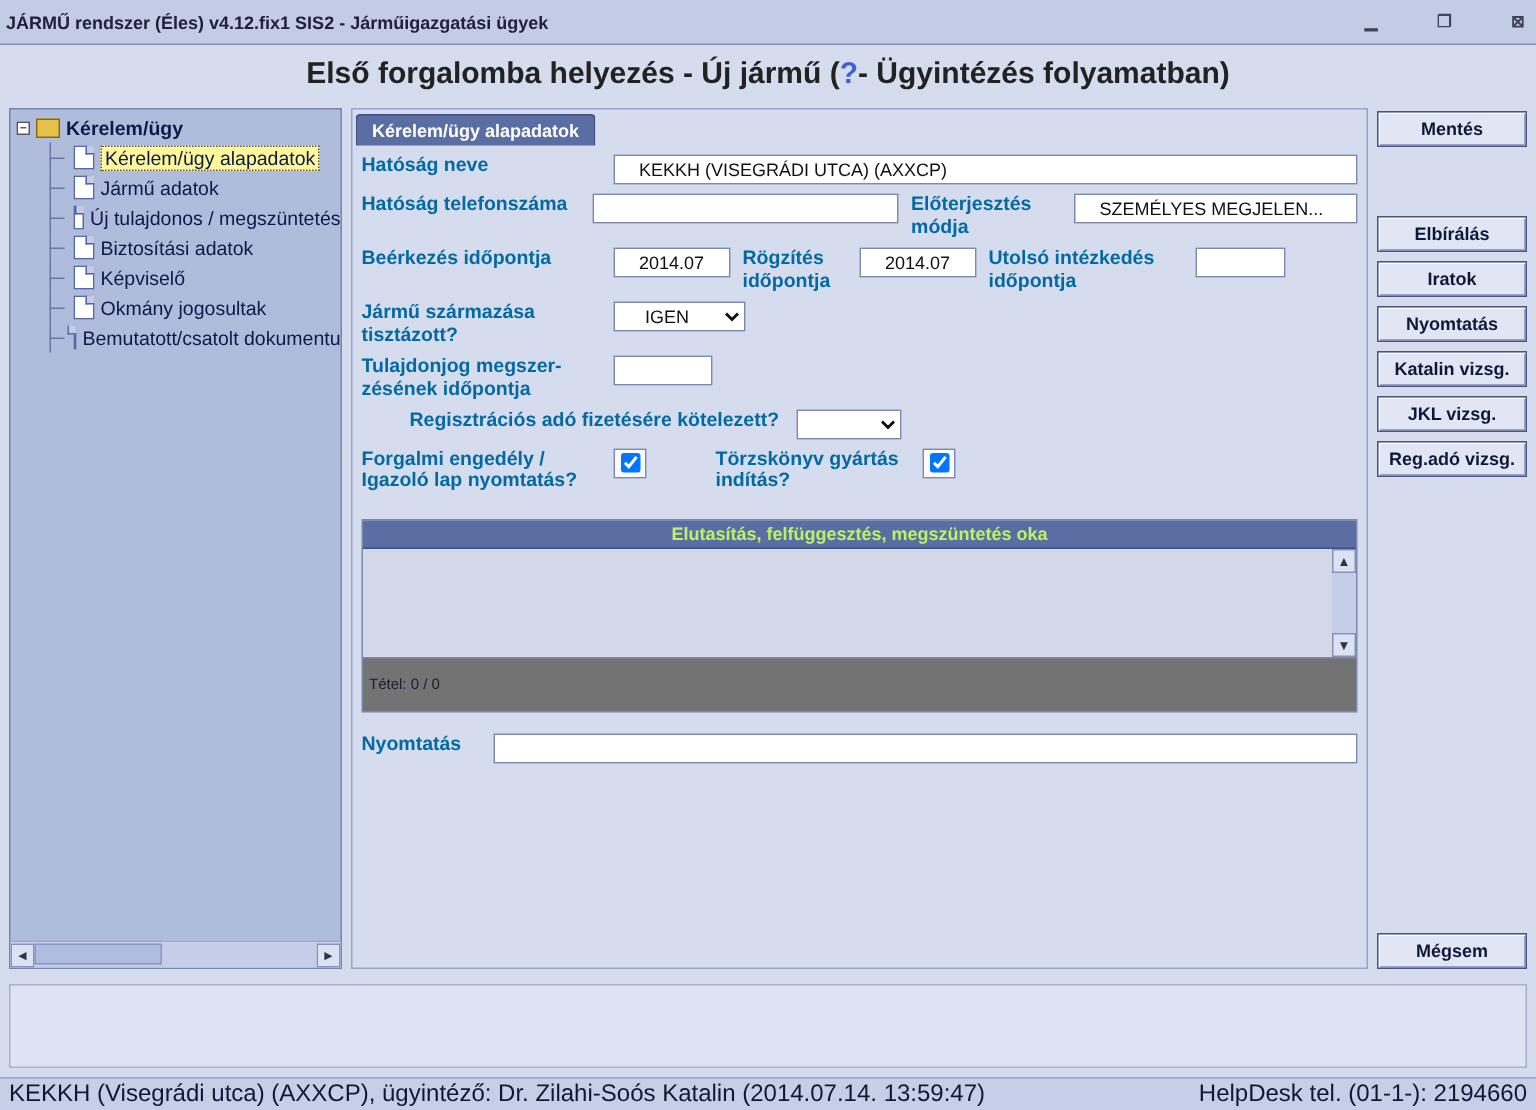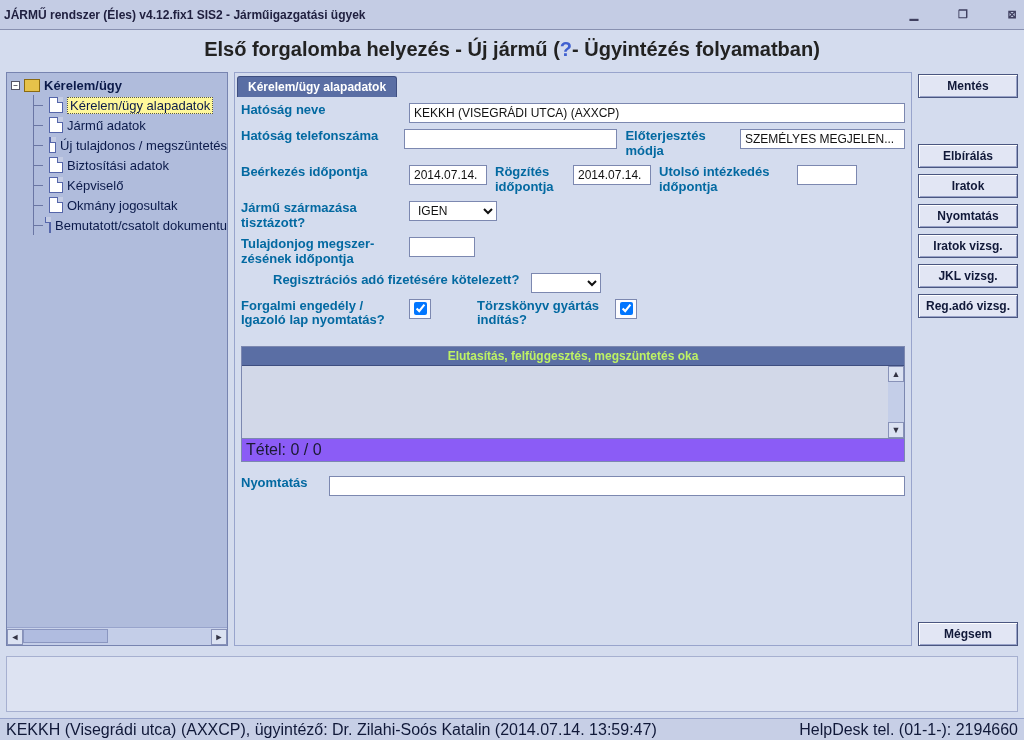--- a/index.html
+++ b/index.html
@@ -35,36 +35,36 @@
   .form-panel { flex:1; background:#d4dcee; border:1px solid #98a4cc; padding:2px; display:flex; flex-direction:column; min-width:0; }
   .tabbar { height:22px; display:flex; align-items:flex-end; }
   .tab { background:#5a6ea4; color:#fff; font-size:12px; font-weight:bold; padding:3px 10px; border:1px solid #3e4e80; border-bottom:none; border-radius:3px 3px 0 0; }
   .form-body { flex:1; padding:6px 4px; font-size:12px; color:#1a1a33; overflow:hidden; }
 
   .form-row { display:flex; align-items:flex-start; margin-bottom:6px; gap:8px; }
   .lbl { font-weight:bold; color:#0369a1; font-size:13px; line-height:1.15; }
   .w160 { width:160px; } .w70{width:70px;} .w110{width:110px;} .w130{width:130px;}
   .grow { flex:1; }
 
-  input[type=text], .ro-input, select { font-size:12px; padding:1px 4px; border:1px solid #7c88b0; background:#fff; height:20px; color:#111; }
+  input[type=text], .ro-input, select { font-size:12px; padding:1px 16px; border:1px solid #7c88b0; background:#fff; height:20px; color:#111; }
   .ro-input { background:#edeff7; }
   .date-input { width:78px; }
   select { height:20px; }
   .small-sel { width:88px; }
   .mid-sel { width:70px; }
   .cb-wrap { width:22px; height:20px; border:1px solid #7c88b0; background:#fcfcff; display:inline-flex; align-items:center; justify-content:center; }
   .cb-wrap input { transform:scale(1.0); }
 
   .table-box { margin-top:18px; border:1px solid #7c88b0; background:#cfd5e6; }
   .table-head { background:#5a6ea4; color:#bef264; font-weight:bold; text-align:center; padding:2px; font-size:12px; border-bottom:1px solid #3e4e80; position:relative; }
   .table-body { height:72px; background:#d2d8e8; position:relative; }
   .table-body .vscroll { position:absolute; right:0; top:0; bottom:0; width:16px; background:#c9d2ea; display:flex; flex-direction:column; }
   .table-body .vscroll .arrow { height:16px; background:#dbe2f2; border:1px solid #8892b8; font-size:9px; display:flex; align-items:center; justify-content:center; color:#334; }
   .table-body .vscroll .track { flex:1; background:#c4cee8; }
-  .table-foot { border-top:1px solid #7c88b0; background:#8b5cf6; padding:2px 4px; font-size:16px; }
+  .table-foot { border-top:1px solid #7c88b0; background:#737373; padding:12px 4px; font-size:10px; }
 
   .right-panel { width:100px; display:flex; flex-direction:column; gap:6px; padding-top:2px; }
   .right-panel .gap { flex:1; }
   .btn { background:#e2e6f4; border:1px solid #4a5680; height:24px; font-size:12px; font-weight:bold; color:#101838; cursor:pointer; display:flex; align-items:center; justify-content:center; box-shadow: inset 1px 1px 0 #fff, inset -1px -1px 0 #98a2c8; }
 
   .bottom-status { height:90px; display:flex; flex-direction:column; }
   .status-big { flex:1; margin:6px; background:#dde3f2; border:1px solid #a6b0d0; }
   .status-line { height:22px; background:#c7cfe6; border-top:1px solid #98a4cc; display:flex; align-items:center; padding:0 6px; font-size:16px; color:#101838; }
   .status-line .spacer { flex:1; }
 </style>
@@ -225,21 +225,21 @@
       <div class="btn">
           <span>Elbírálás</span>
         </div>
       <div class="btn">
           <span>Iratok</span>
         </div>
       <div class="btn">
           <span>Nyomtatás</span>
         </div>
       <div class="btn">
-          <span>Iratok vizsg.</span>
+          <span>Katalin vizsg.</span>
         </div>
       <div class="btn">
           <span>JKL vizsg.</span>
         </div>
       <div class="btn">
           <span>Reg.adó vizsg.</span>
         </div>
       <div class="gap"></div>
       <div class="btn">
           <span>Mégsem</span>

